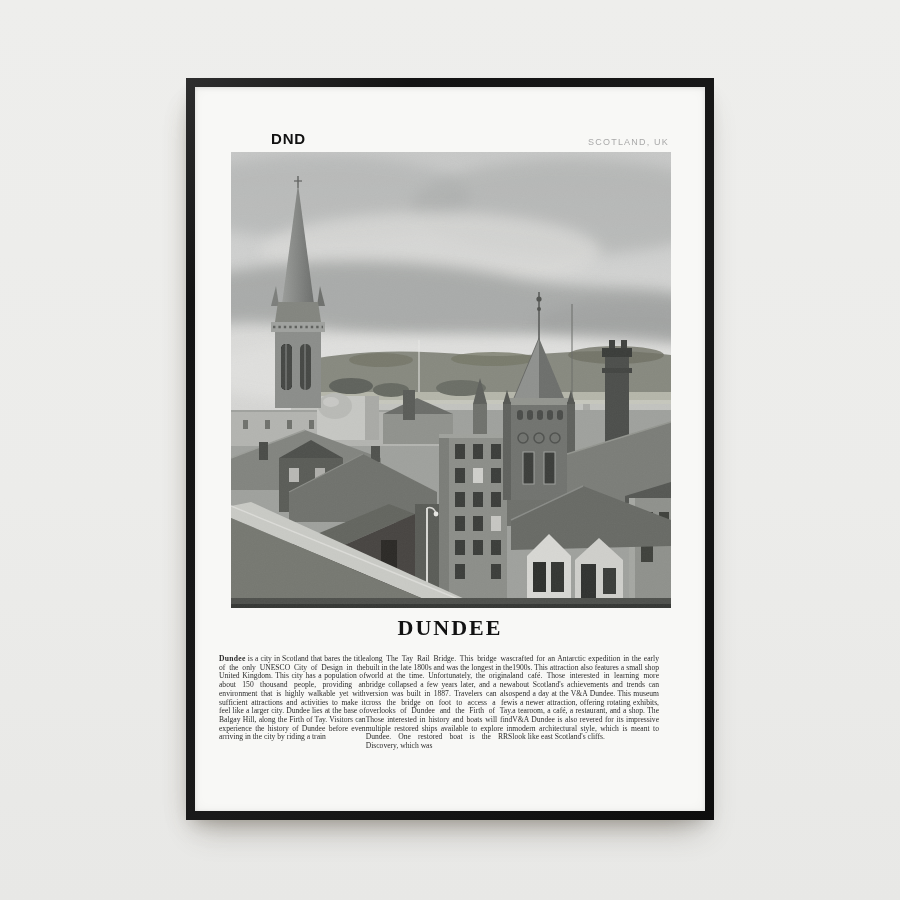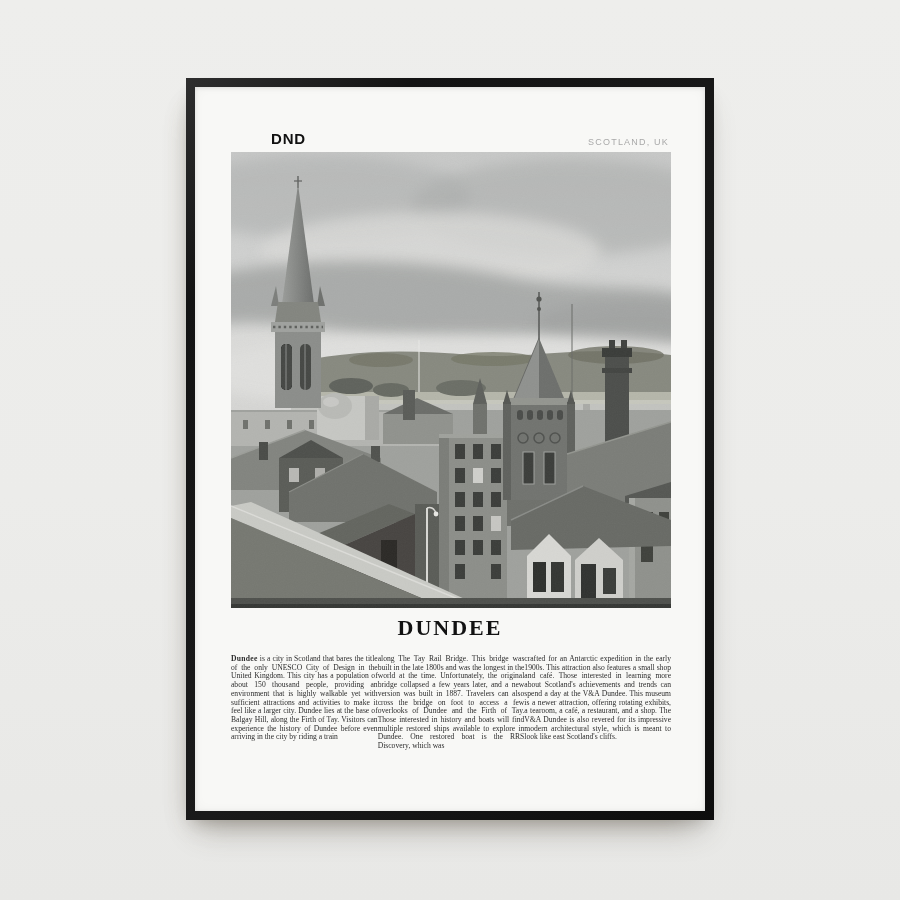--- a/index.html
+++ b/index.html
@@ -15,21 +15,21 @@
   .paper{position:relative;width:100%;height:100%;background:#f8f8f6;
          box-shadow:inset 0 1px 4px rgba(0,0,0,.10), inset 0 0 12px rgba(0,0,0,.04);}
   .brand{position:absolute;left:36px;top:43px;font-size:15px;font-weight:800;
          letter-spacing:.8px;color:#111;margin-left:40px;}
   .location{position:absolute;right:36px;top:50px;font-size:9px;font-weight:400;
          letter-spacing:1.2px;color:#a9a9a9;}
   .photo{position:absolute;left:36px;top:65px;width:440px;height:456px;display:block;}
   .title{position:absolute;left:0;top:528px;width:100%;text-align:center;
          font-family:"Liberation Serif",serif;font-weight:bold;font-size:22px;
          letter-spacing:2px;color:#121212;}
-  .columns{position:absolute;left:36px;top:568px;width:440px;display:flex;}
+  .columns{position:absolute;left:24px;top:568px;width:440px;display:flex;}
   .col{flex:1;font-family:"Liberation Serif",serif;font-size:7.6px;line-height:8.7px;
        color:#2c2c2c;text-align:justify;}
   .lead{font-weight:bold;letter-spacing:.3px;}
 </style>
 </head>
 <body>
 
 <div class="scene">
   <div class="frame">
     <div class="paper">

